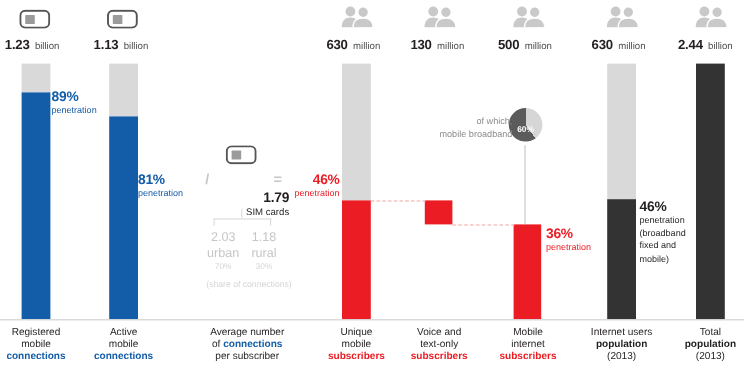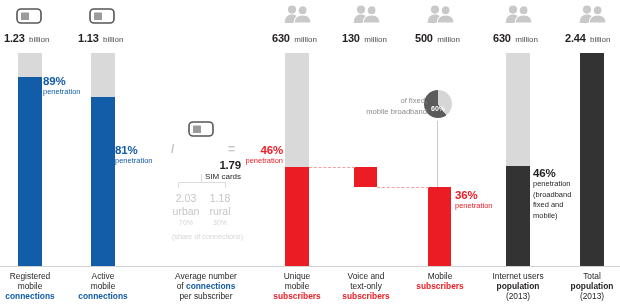--- a/index.html
+++ b/index.html
@@ -219,21 +219,21 @@
     <div class="lt" style="font-size:10.5px;">1.18</div>
     <div class="lt" style="font-size:10.5px;margin-top:1px;text-align:center;">rural</div>
     <div style="font-size:7px;color:#d5d5d5;margin-top:2px;">30%</div>
   </div>
   <div class="abs" style="left:150px;top:232px;width:115px;text-align:center;font-size:7.2px;color:#d5d5d5;">(share of connections)</div>
 
   <div class="leader" style="left:437px;top:121px;height:66px;"></div>
   <div class="pie" style="left:424px;top:90px;width:28px;height:28px;"></div>
   <div class="pielbl" style="left:423px;top:105px;">60%</div>
   <div class="abs" style="left:345px;top:95px;width:82px;text-align:right;font-size:7.6px;line-height:11px;color:#8c8c8c;">
-    <div>of fixed,</div>
+    <div>of which,</div>
     <div>mobile broadband</div>
   </div>
 
   <div class="lbl" style="left:-15px;top:272px;width:90px;">
     <div>Registered</div>
     <div>mobile</div>
     <div><b class="blue">connections</b></div>
   </div>
 
   <div class="lbl" style="left:58px;top:272px;width:90px;">
@@ -255,20 +255,21 @@
   </div>
 
   <div class="lbl" style="left:321px;top:272px;width:90px;">
     <div>Voice and</div>
     <div>text-only</div>
     <div><b class="red">subscribers</b></div>
   </div>
 
   <div class="lbl" style="left:395px;top:272px;width:90px;">
     <div>Mobile</div>
+    <div>internet</div>
     <div><b class="red">subscribers</b></div>
   </div>
 
   <div class="lbl" style="left:470px;top:272px;width:96px;">
     <div>Internet users</div>
     <div><b class="k">population</b></div>
     <div>(2013)</div>
   </div>
 
   <div class="lbl" style="left:546px;top:272px;width:92px;">

